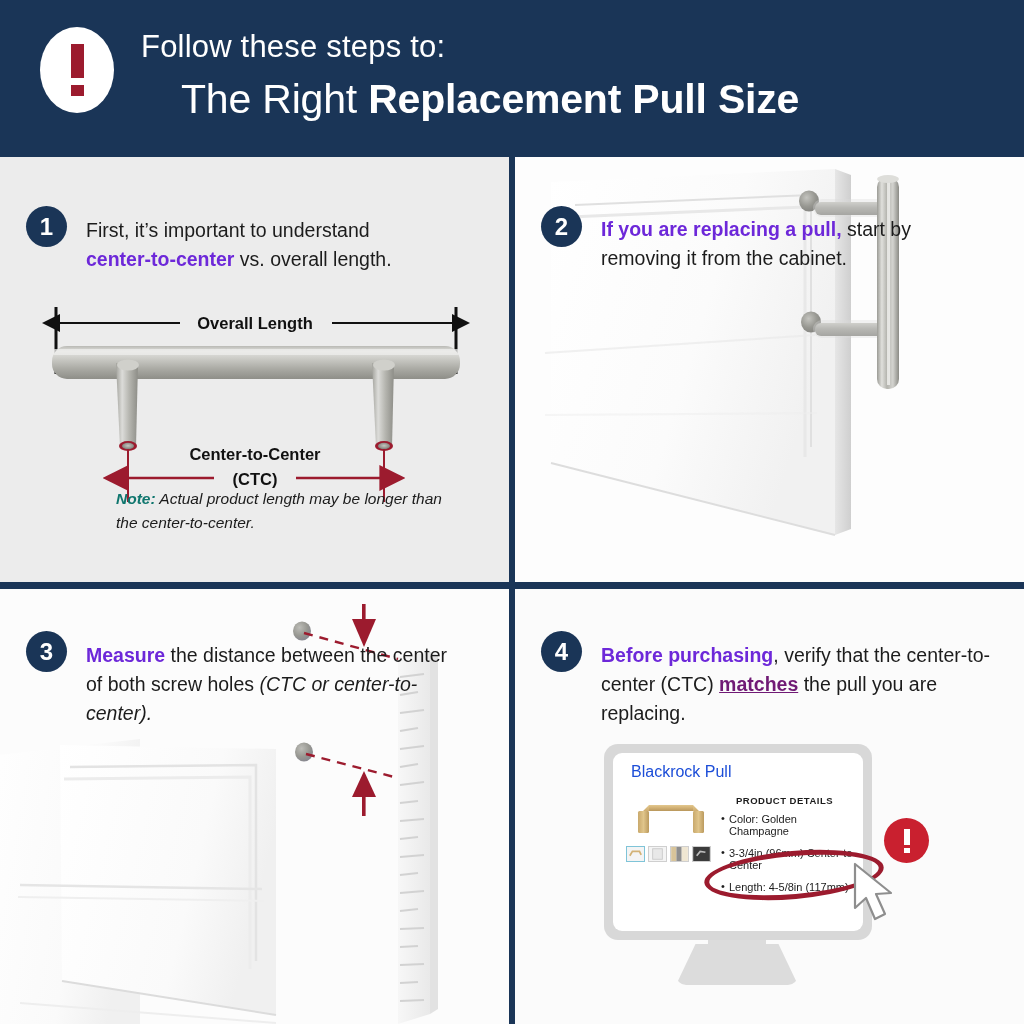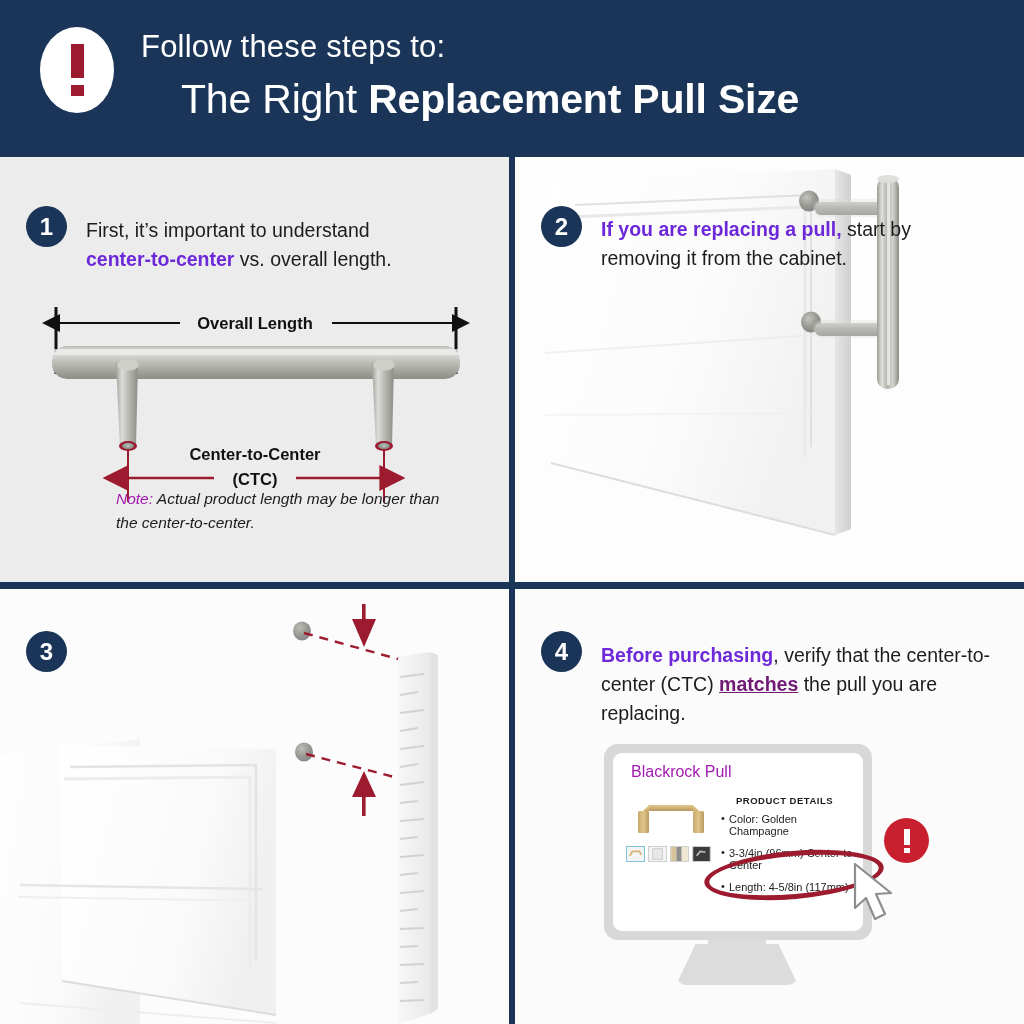--- a/index.html
+++ b/index.html
@@ -76,21 +76,21 @@
   .step-text i { font-style: italic; }
 
   
   #pull-diagram { position: absolute; left: 0; top: 0; width: 509px; height: 425px; }
 
   
   #q1-note {
     position: absolute; left: 116px; top: 487px; width: 330px;
     font-size: 15.5px; font-style: italic; color: #1c1c1c; line-height: 24px;
   }
-  #q1-note b { color: #a21caf; font-weight: 400; font-style: italic; }
+  #q1-note b { color: #0f766e; font-weight: 700; font-style: italic; }
 
   
   #monitor { position: absolute; left: 604px; top: 744px; }
   #monitor-bezel {
     position: absolute; left: 0; top: 0; width: 268px; height: 196px;
     background: #d8d8d8; border-radius: 14px;
   }
   #monitor-screen {
     position: absolute; left: 9px; top: 9px; width: 250px; height: 178px;
     background: #ffffff; border-radius: 9px; overflow: hidden;
@@ -100,21 +100,21 @@
     background: #dcdcdc;
   }
   #monitor-base {
     position: absolute; left: 72px; top: 200px; width: 122px; height: 41px;
     background: #dcdcdc;
     border-radius: 6px 6px 10px 10px;
     clip-path: polygon(16% 0%, 84% 0%, 100% 100%, 0% 100%);
   }
   #card-title {
     position: absolute; left: 18px; top: 10px;
-    font-size: 16px; color: #a21caf; font-weight: 400;
+    font-size: 16px; color: #1d4ed8; font-weight: 400;
   }
   #card-thumb {
     position: absolute; left: 16px; top: 44px; width: 82px; height: 42px;
   }
   #card-thumbs {
     position: absolute; left: 13px; top: 93px;
     display: flex; gap: 3px; align-items: center;
   }
   #card-thumbs .tb {
     width: 19px; height: 16px; border: 1px solid #cfcfcf; overflow: hidden;
@@ -366,20 +366,21 @@
         <rect x="362" y="15" width="3.6" height="22"></rect>
         <path d="M352,30 L376,30 L364,58 z"></path>
       </g>
       <g fill="#9c1b2e">
         <rect x="362" y="205" width="3.6" height="22"></rect>
         <path d="M352,208 L376,208 L364,182 z"></path>
       </g>
     </svg>
 
     <div class="step-badge" style="left:26px; top:42px;">3</div>
+    <div class="step-text" style="left:86px; top:52px; width:380px;"><span class="blu">Measure</span><span> the distance between the center of both screw holes </span><i>(CTC or center-to-center).</i></div>
   </div>
 
   <div class="quad" id="q4">
     <div class="step-badge" style="left:26px; top:42px;">4</div>
     <div class="step-text" style="left:86px; top:52px; width:400px;"><span class="blu">Before purchasing</span><span>, verify that the center-to-center (CTC) </span><span class="ul">matches</span><span> the pull you are replacing.</span></div>
   </div>
 
   <div id="monitor">
     <div id="monitor-base"></div>
     <div id="monitor-neck"></div>

